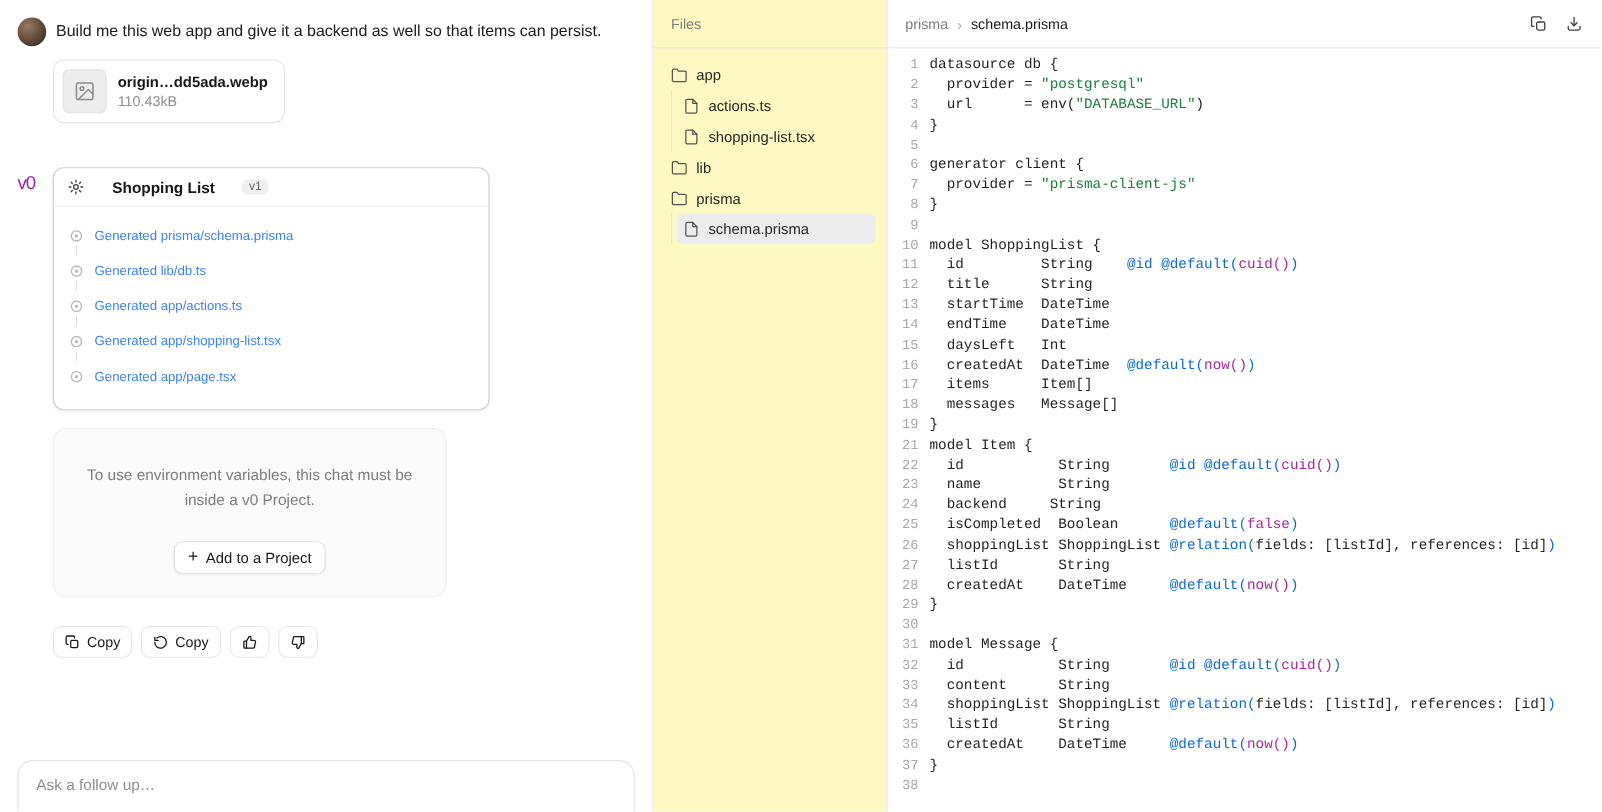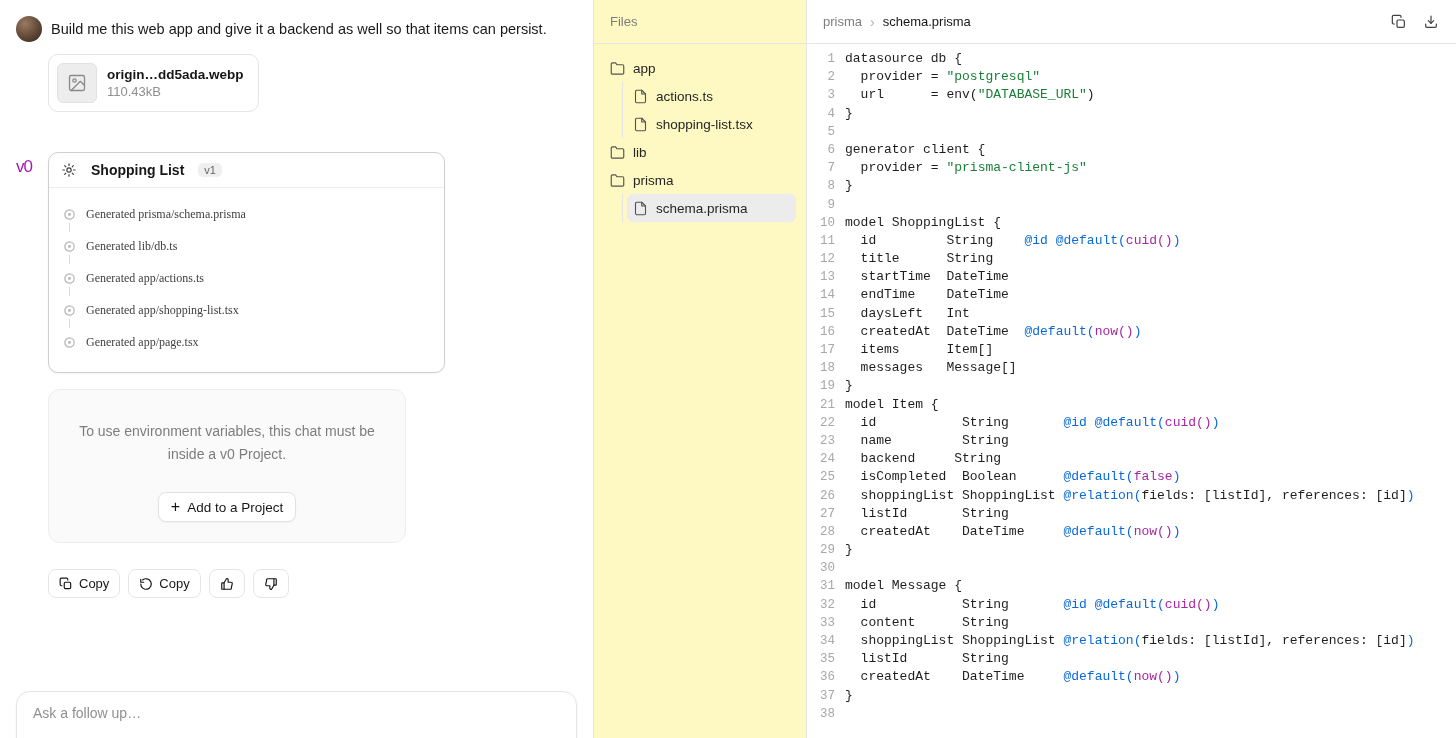--- a/index.html
+++ b/index.html
@@ -16,28 +16,28 @@
   .attachment{margin:12px 0 0 32px;display:inline-flex;align-items:center;gap:10px;
     border:1px solid #e5e5e5;border-radius:10px;padding:8px 14px 8px 8px;background:#fff}
   .thumb{width:40px;height:40px;border-radius:6px;background:#ededed;border:1px solid #e1e1e1;
     display:flex;align-items:center;justify-content:center}
   .att-name{font-size:13.5px;font-weight:600;color:#171717}
   .att-size{font-size:13px;color:#8f8f8f;margin-top:2px}
 
   .response{display:flex;margin-top:40px}
   .logo{width:32px;flex:none;font-weight:400;font-size:17px;letter-spacing:-1px;padding-top:5px;color:#a21caf}
   .task-card{width:397px;border:1px solid #cfcfcf;border-radius:10px;background:#fff;box-shadow:0 1px 2px rgba(0,0,0,.05)}
-  .task-header{display:flex;align-items:center;gap:14px;padding:9px 12px;border-bottom:1px solid #ececec;cursor:pointer}
+  .task-header{display:flex;align-items:center;gap:25px;padding:9px 12px;border-bottom:1px solid #ececec;cursor:pointer}
   .task-title{font-size:14px;font-weight:600}
   .badge{font-size:11px;color:#666;background:#efefef;border-radius:5px;padding:1px 6px}
   .task-steps{padding:10px 0 14px}
   .step{display:flex;align-items:center;gap:10px;padding:0 14px;height:32px;cursor:pointer}
   .step-icon{position:relative;width:13px;height:13px;flex:none;display:flex}
   .step:not(:last-child) .step-icon::after{content:"";position:absolute;left:6px;top:15px;width:1px;height:9px;background:#dcdcdc}
-  .step-label{font-family:Liberation Serif, serif;font-size:12px;color:#404040;white-space:pre}
+  .step-label{font-family:Liberation Sans, sans-serif;font-size:12px;color:#3b82f6;white-space:pre}
 
   .notice{margin:16px 0 0 32px;width:358px;background:#fafafa;border:1px solid #ededed;border-radius:12px;
     padding:18px 22px 20px;text-align:center}
   .notice-text{font-size:14px;color:#7d7d7d;line-height:1.65;max-width:320px;margin:12px auto}
   .add-project{margin-top:14px;display:inline-flex;align-items:center;gap:7px;background:#fff;border:1px solid #e2e2e2;
     border-radius:8px;padding:6px 12px;font-size:13.5px;font-weight:500;color:#171717;cursor:pointer;
     box-shadow:0 1px 2px rgba(0,0,0,.04);font-family:inherit}
   .plus{font-size:16px;line-height:1;font-weight:400;color:#171717}
 
   .actions{display:flex;gap:8px;margin:26px 0 0 32px}
@@ -52,21 +52,21 @@
   .followup::placeholder{color:#8f8f8f}
 
   
   .files{width:213px;flex:none;border-right:1px solid #e5e5e5;background:#fef9c3}
   .panel-header{height:44px;display:flex;align-items:center;padding:0 16px;border-bottom:1px solid #e5e5e5}
   .files-title{font-size:13px;color:#7d7d7d}
   .tree{padding:10px 10px}
   .tree-row{display:flex;align-items:center;gap:8px;height:28px;padding:0 6px;border-radius:6px;
     font-size:13.5px;color:#262626;cursor:pointer;white-space:nowrap}
   .tree-row svg{flex:none}
-  .tree-children{margin-left:18px;border-left:1px solid #e5e5e5;padding-left:4px}
+  .tree-children{margin-left:6px;border-left:1px solid #e5e5e5;padding-left:4px}
   .tree-row.selected{background:#ececec}
 
   
   .code-panel{flex:1;min-width:0;display:flex;flex-direction:column;background:#fff}
   .code-header{height:44px;flex:none;display:flex;align-items:center;gap:5px;padding:0 16px;border-bottom:1px solid #e5e5e5}
   .crumb-dim{font-size:13px;color:#7d7d7d;cursor:pointer}
   .crumb-sep{color:#b3b3b3;font-size:14px;padding:0 3px}
   .crumb-cur{font-size:13px;color:#171717;font-weight:500;cursor:pointer}
   .header-actions{margin-left:auto;display:flex;gap:14px;align-items:center}
   .icon-btn{width:18px;height:18px;display:flex;align-items:center;justify-content:center;cursor:pointer;

